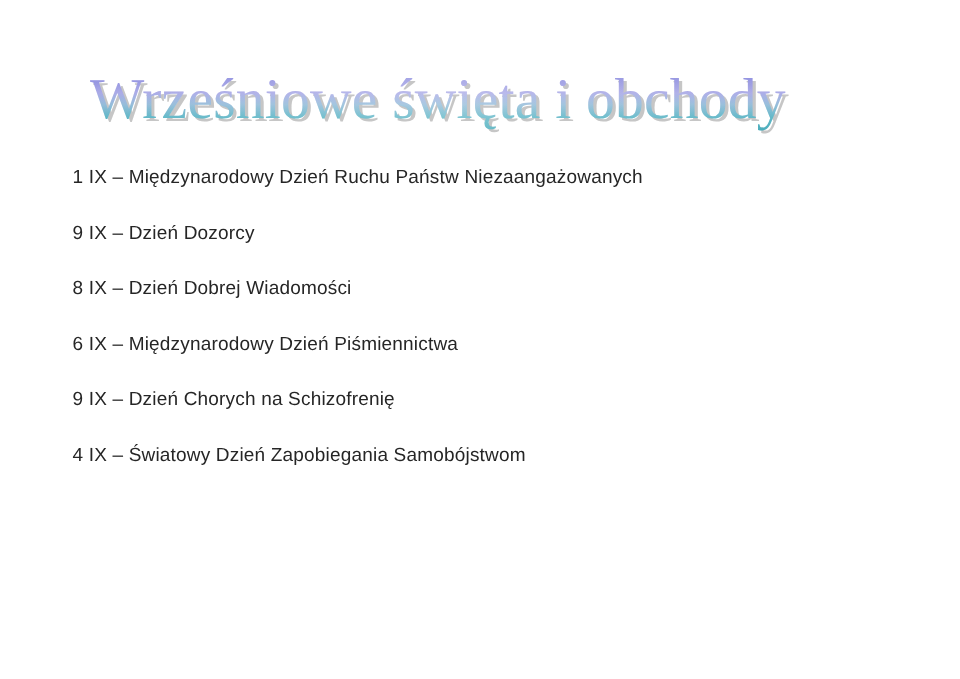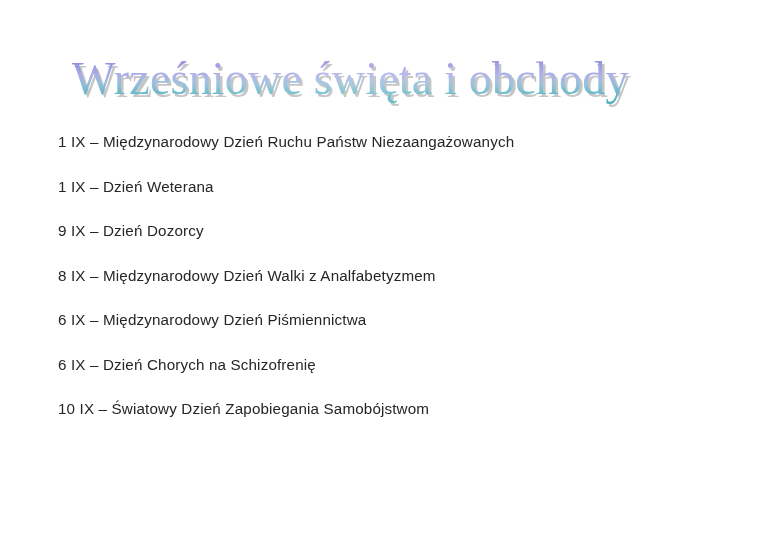--- a/index.html
+++ b/index.html
@@ -93,21 +93,20 @@
       <text id="title-shadow" class="wordart-text" x="74.5" y="49.5" fill="#bdbdbd" opacity="0.85">Wrześniowe święta i obchody</text>
 
       <text id="title-main" class="wordart-text" x="72" y="47" fill="url(#wordart-grad)">Wrześniowe święta i obchody</text>
 
       <rect x="0" y="0" width="768" height="68" fill="url(#wordart-grad-h)" mask="url(#wordart-mask)"></rect>
     </svg>
   </div>
 
   <div id="holiday-list">
     <div class="holiday-line">1 IX – Międzynarodowy Dzień Ruchu Państw Niezaangażowanych</div>
-    <div class="holiday-line">1 IX – Dzień Weterana</div>
     <div class="holiday-line">9 IX – Dzień Dozorcy</div>
-    <div class="holiday-line">8 IX – Międzynarodowy Dzień Walki z Analfabetyzmem</div>
+    <div class="holiday-line">8 IX – Dzień Dobrej Wiadomości</div>
     <div class="holiday-line">6 IX – Międzynarodowy Dzień Piśmiennictwa</div>
-    <div class="holiday-line">6 IX – Dzień Chorych na Schizofrenię</div>
-    <div class="holiday-line">10 IX – Światowy Dzień Zapobiegania Samobójstwom</div>
+    <div class="holiday-line">9 IX – Dzień Chorych na Schizofrenię</div>
+    <div class="holiday-line">4 IX – Światowy Dzień Zapobiegania Samobójstwom</div>
   </div>
 
 </div>
 
 </body></html>

